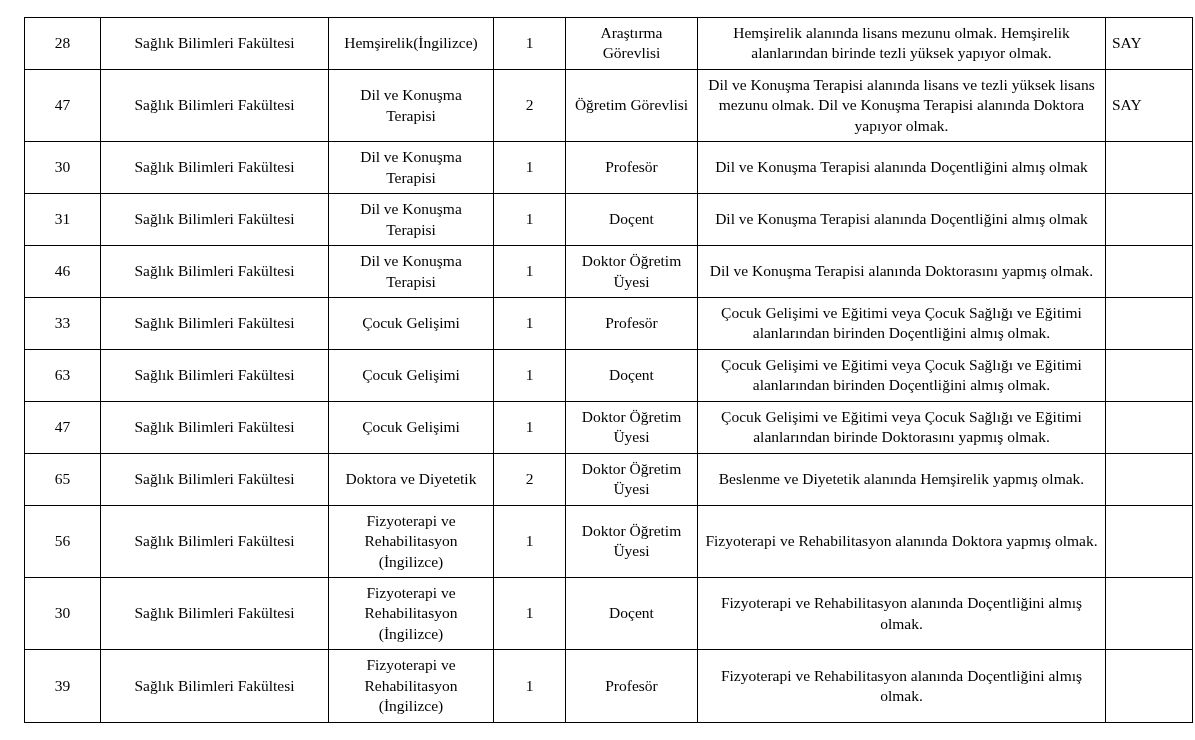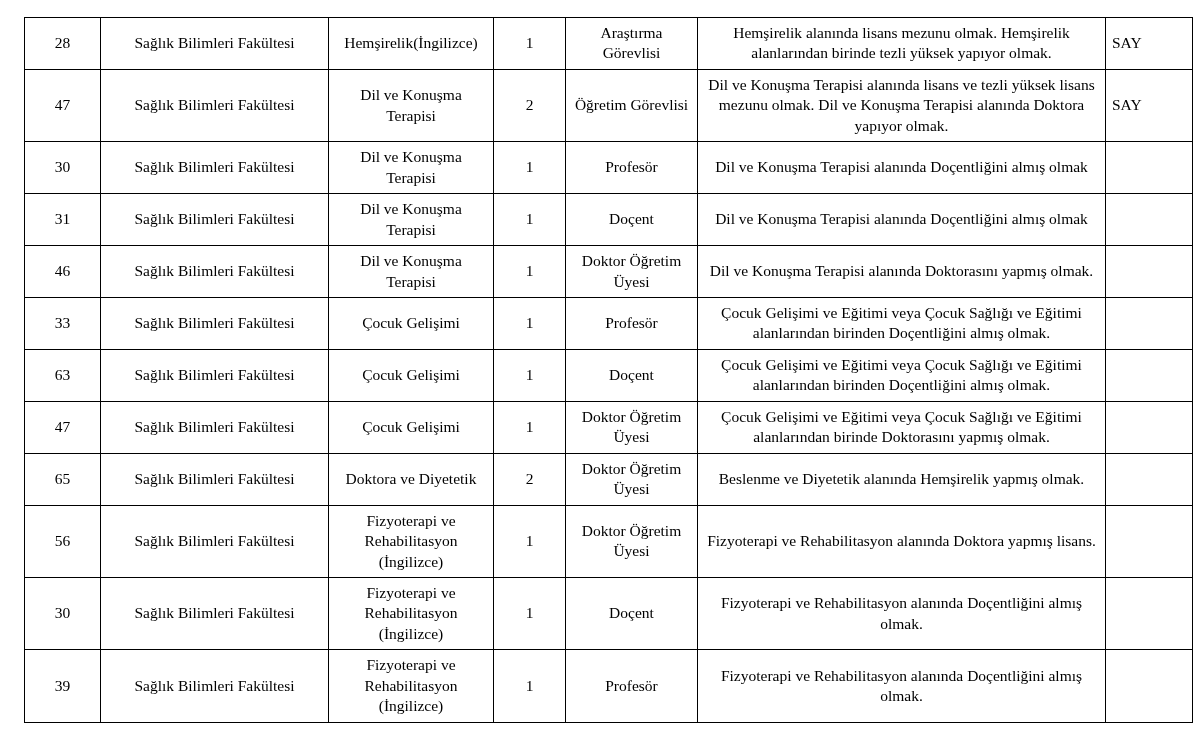--- a/index.html
+++ b/index.html
@@ -302,21 +302,21 @@
 (İngilizce)</span>
           </td>
           <td class="qty">
             <span class="desc-inner multiline">1</span>
           </td>
           <td class="title">
             <span class="desc-inner multiline">Doktor Öğretim
 Üyesi</span>
           </td>
           <td class="desc">
-            <span class="desc-inner multiline">Fizyoterapi ve Rehabilitasyon alanında Doktora yapmış lisans.</span>
+            <span class="desc-inner multiline">Fizyoterapi ve Rehabilitasyon alanında Doktora yapmış olmak.</span>
           </td>
           <td class="exam">
             <span class="desc-inner multiline"></span>
           </td>
         </tr>
         <tr>
           <td class="no">
             <span class="desc-inner multiline">30</span>
           </td>
           <td class="unit">

